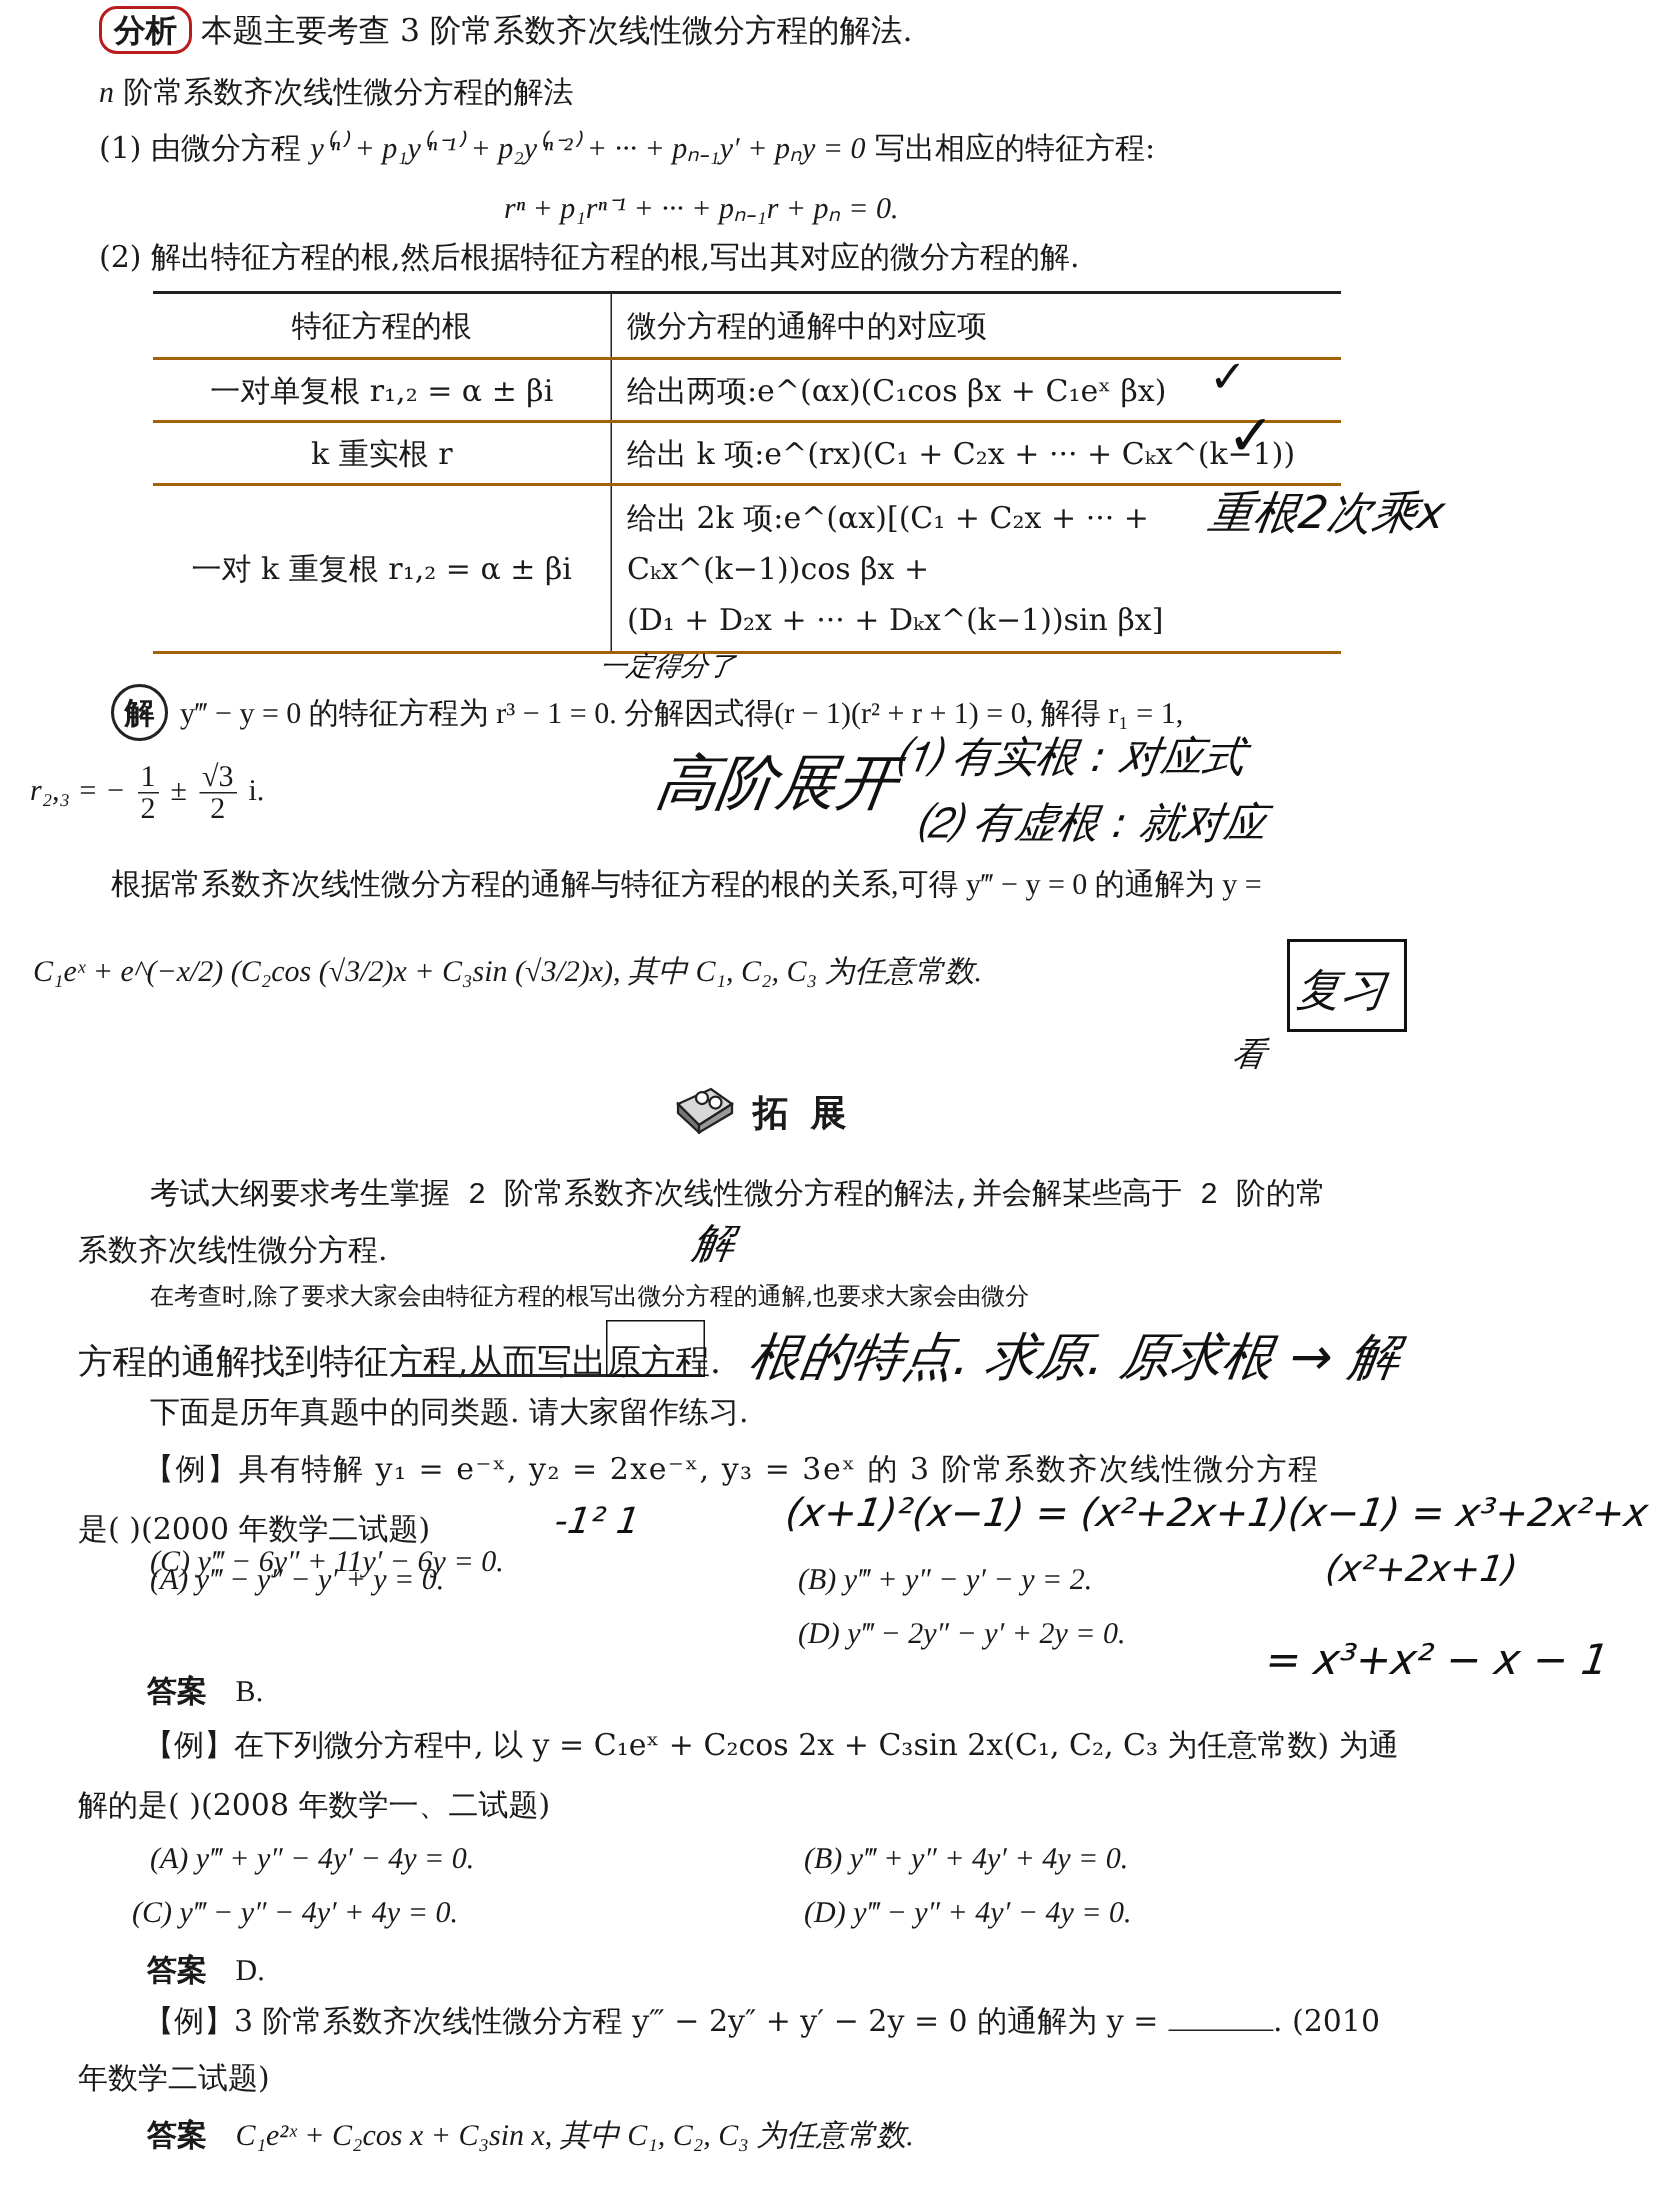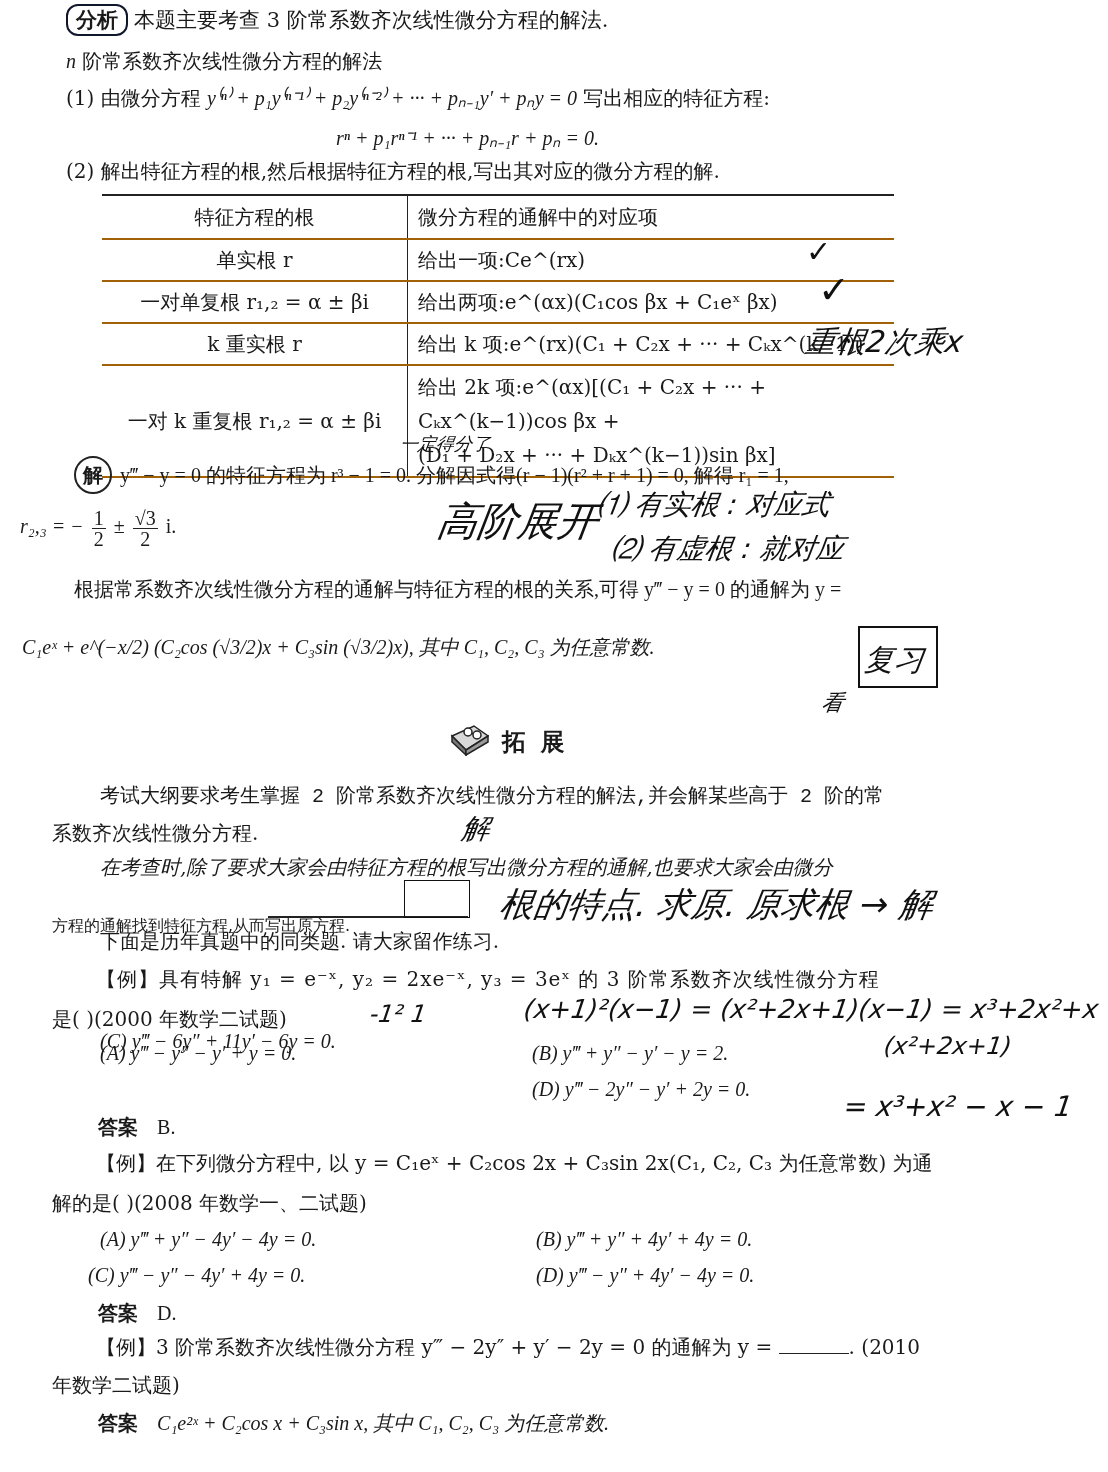--- a/index.html
+++ b/index.html
@@ -5,21 +5,21 @@
   html, body { margin: 0; padding: 0; background: #ffffff; }
   body {
     width: 1108px; height: 1472px; position: relative; overflow: hidden;
     font-family: "DejaVu Serif", "Liberation Serif", serif;
     color: #1a1a1a; font-size: 21px;
   }
   .abs { position: absolute; white-space: nowrap; }
   .serif { font-family: "Liberation Serif", "DejaVu Serif", serif; }
   .m { font-family: "Liberation Serif", serif; font-style: italic; }
   .badge {
-    display: inline-block; border: 2px solid #0f172a; border-radius: 12px;
+    display: inline-block; border: 2px solid #b91c1c; border-radius: 12px;
     padding: 0 8px; font-weight: bold; font-family: "DejaVu Sans", sans-serif;
     font-size: 21px; line-height: 28px; margin-right: 6px;
   }
   .circle {
     display: inline-block; width: 34px; height: 34px; border: 2px solid #222; border-radius: 50%;
     text-align: center; line-height: 34px; font-weight: bold; font-size: 20px;
     font-family: "DejaVu Sans", sans-serif; margin-right: 8px;
   }
   table.roots {
     position: absolute; left: 102px; top: 194px; width: 792px;
@@ -60,24 +60,20 @@
   <span>(1) 由微分方程 </span><span class="m">y⁽ⁿ⁾ + p₁y⁽ⁿ⁻¹⁾ + p₂y⁽ⁿ⁻²⁾ + ··· + pₙ₋₁y′ + pₙy = 0</span><span> 写出相应的特征方程:</span>
 </div>
 <div class="abs m" style="left:336px; top:124px; font-size:20px;">rⁿ + p₁rⁿ⁻¹ + ··· + pₙ₋₁r + pₙ = 0.</div>
 <div class="abs" style="left:66px; top:158px; font-size:20px;">(2) 解出特征方程的根,然后根据特征方程的根,写出其对应的微分方程的解.</div>
 
 <table class="roots">
   <tbody>
       <tr class="h">
     <td class="c1">特征方程的根</td>
     <td>微分方程的通解中的对应项</td>
-  </tr>
-  <tr class="r">
-    <td class="c1">单实根 r</td>
-    <td>给出一项:Ce^(rx)</td>
   </tr>
   <tr class="r">
     <td class="c1">一对单复根 r₁,₂ = α ± βi</td>
     <td>给出两项:e^(αx)(C₁cos βx + C₁eˣ βx)</td>
   </tr>
   <tr class="r">
     <td class="c1">k 重实根 r</td>
     <td>给出 k 项:e^(rx)(C₁ + C₂x + ··· + Cₖx^(k−1))</td>
   </tr>
   <tr class="tall">
@@ -122,22 +118,22 @@
   <path d="M18 28 L18 33 L40 20 L40 14 Z" fill="#999" stroke="#222" stroke-width="1.5"></path>
   <circle cx="20" cy="10" r="4" fill="#fff" stroke="#222" stroke-width="1.5"></circle>
   <circle cx="29" cy="13" r="4" fill="#fff" stroke="#222" stroke-width="1.5"></circle>
   <line x1="24" y1="11" x2="25" y2="12" stroke="#222" stroke-width="1.5"></line>
 </svg>
 <div class="abs" style="left:502px; top:726px; font-size:24px; font-weight:bold; font-family:Liberation Mono, monospace;">拓 展</div>
 
 <div class="abs" style="left:100px; top:782px; font-size:20px;font-family:Liberation Mono, monospace;">考试大纲要求考生掌握 2 阶常系数齐次线性微分方程的解法,并会解某些高于 2 阶的常</div>
 <div class="abs" style="left:52px; top:820px; font-size:20px;">系数齐次线性微分方程.</div>
 <div class="hw" style="left:462px; top:810px; font-size:28px;">解</div>
-<div class="abs" style="left:100px; top:854px; font-size:20px;font-style:italic;">在考查时,除了要求大家会由特征方程的根写出微分方程的通解,也要求大家会由微分</div>
-<div class="abs" style="left:52px; top:916px; font-size:16px;text-align:center;">方程的通解找到特征方程,从而写出原方程.</div>
+<div class="abs" style="left:100px; top:854px; font-size:16px;">在考查时,除了要求大家会由特征方程的根写出微分方程的通解,也要求大家会由微分</div>
+<div class="abs" style="left:52px; top:892px; font-size:23px;text-align:center;">方程的通解找到特征方程,从而写出原方程.</div>
 <div class="line" style="left:268px; top:916px; width:200px; height:1.5px;"></div>
 <div class="box-hw" style="left:404px; top:880px; width:64px; height:36px; border-width:1.5px;"></div>
 <div class="hw" style="left:500px; top:882px; font-size:34px;">根的特点. 求原.  原求根 → 解</div>
 <div class="abs" style="left:100px; top:928px; font-size:20px;">下面是历年真题中的同类题. 请大家留作练习.</div>
 
 <div class="abs" style="left:96px; top:966px; font-size:20px; letter-spacing:1px;">
   <span>【例】</span><span>具有特解 y₁ = e⁻ˣ, y₂ = 2xe⁻ˣ, y₃ = 3eˣ 的 3 阶常系数齐次线性微分方程</span>
 </div>
 <div class="abs" style="left:52px; top:1006px; font-size:20px;">是(      )(2000 年数学二试题)</div>
 <div class="hw" style="left:370px; top:1000px; font-size:24px;">-1²  1</div>

